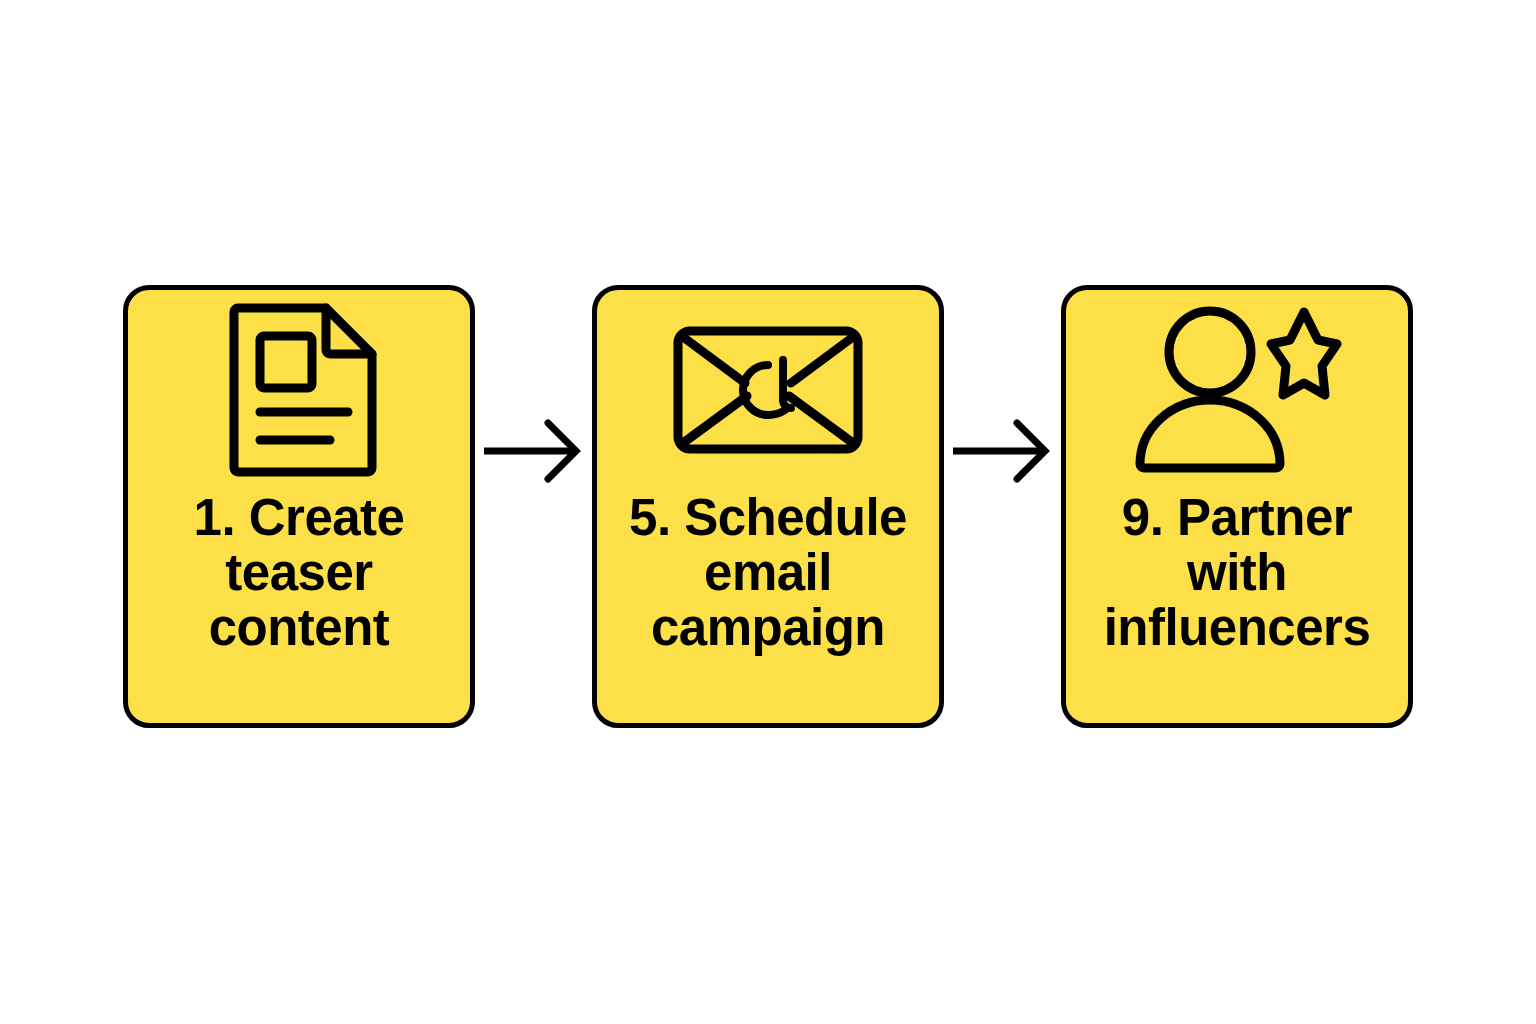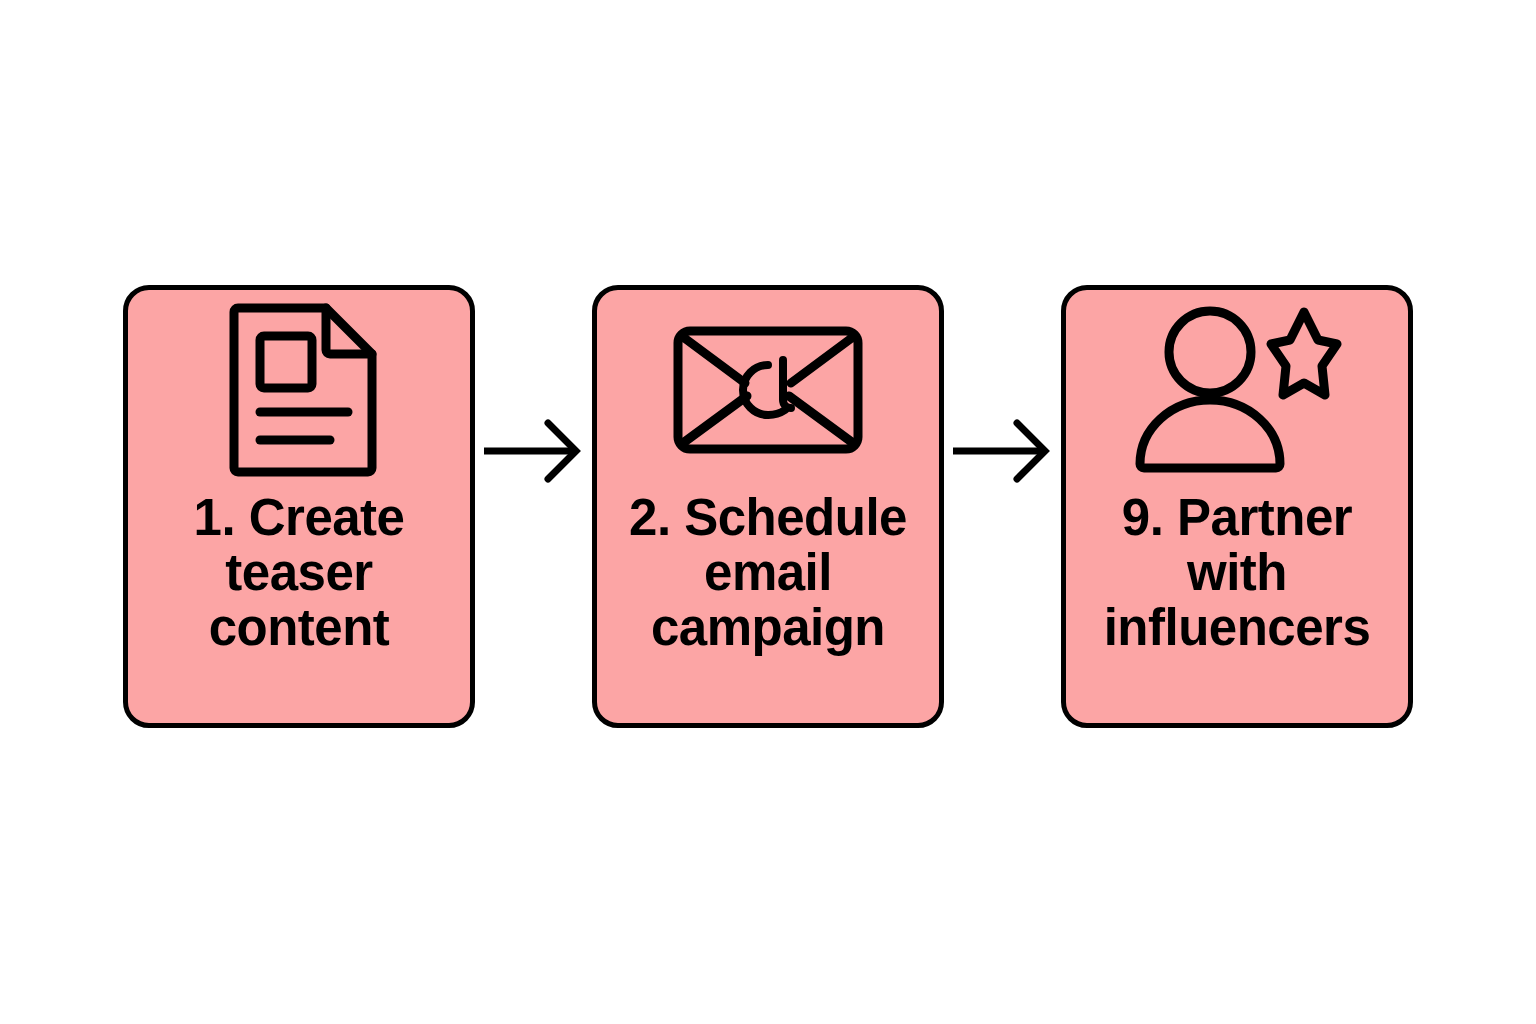--- a/index.html
+++ b/index.html
@@ -33,21 +33,21 @@
     align-items: stretch;
     justify-content: center;
   }
 
   .step-card {
     box-sizing: border-box;
     width: 352px;
     height: 443px;
     border: 5px solid #000000;
     border-radius: 26px;
-    background: #fca5a5;
+    background: #fde047;
     display: flex;
     flex-direction: column;
     align-items: center;
     flex: 0 0 auto;
   }
 
   .card-icon-slot {
     height: 200px;
     width: 100%;
     display: flex;
@@ -127,21 +127,21 @@
             <line x1="180" y1="11" x2="118" y2="57"></line>
             <line x1="10" y1="117" x2="74" y2="70"></line>
             <line x1="180" y1="117" x2="116" y2="70"></line>
           </g>
           <g fill="none" stroke="#000000" stroke-width="8" stroke-linecap="round" stroke-linejoin="round">
             <path d="M95 39 A22 22 0 1 0 95 89 A30 30 0 0 0 112 84"></path>
             <path d="M110 34 V74 A8 8 0 0 0 118 82"></path>
           </g>
         </svg>
       </div>
-      <div class="card-label">2. Schedule
+      <div class="card-label">5. Schedule
 email
 campaign</div>
     </div>
 
     <div class="connector">
       <svg width="100" height="70" viewBox="0 0 100 70">
         <g fill="none" stroke="#000000" stroke-width="7" stroke-linecap="butt" stroke-linejoin="miter">
           <line x1="0" y1="35" x2="92" y2="35"></line>
           <polyline points="64,7 92,35 64,63" stroke-linecap="round"></polyline>
         </g>

